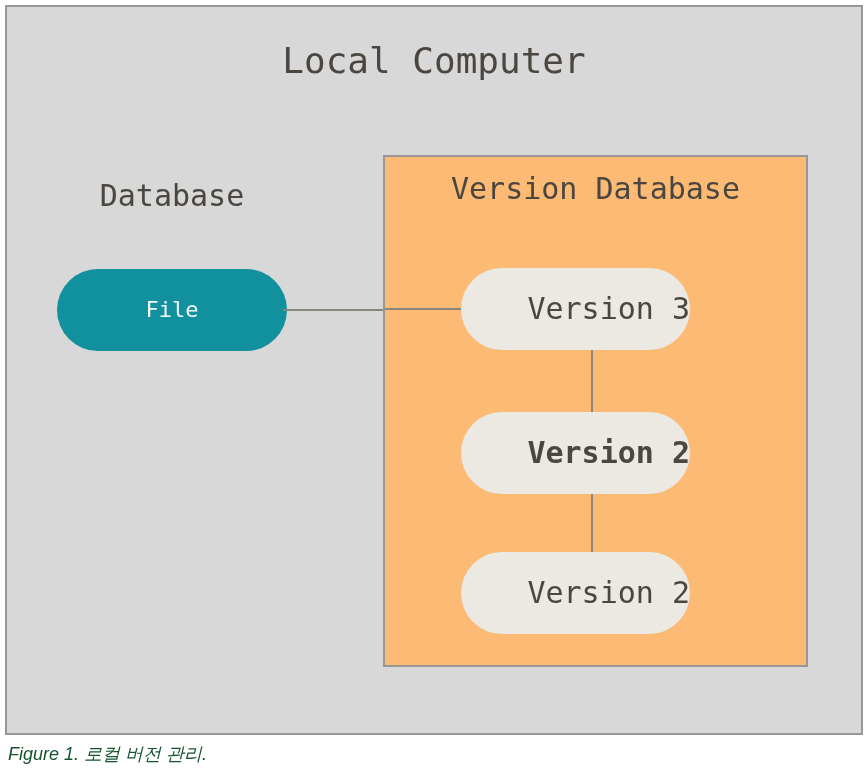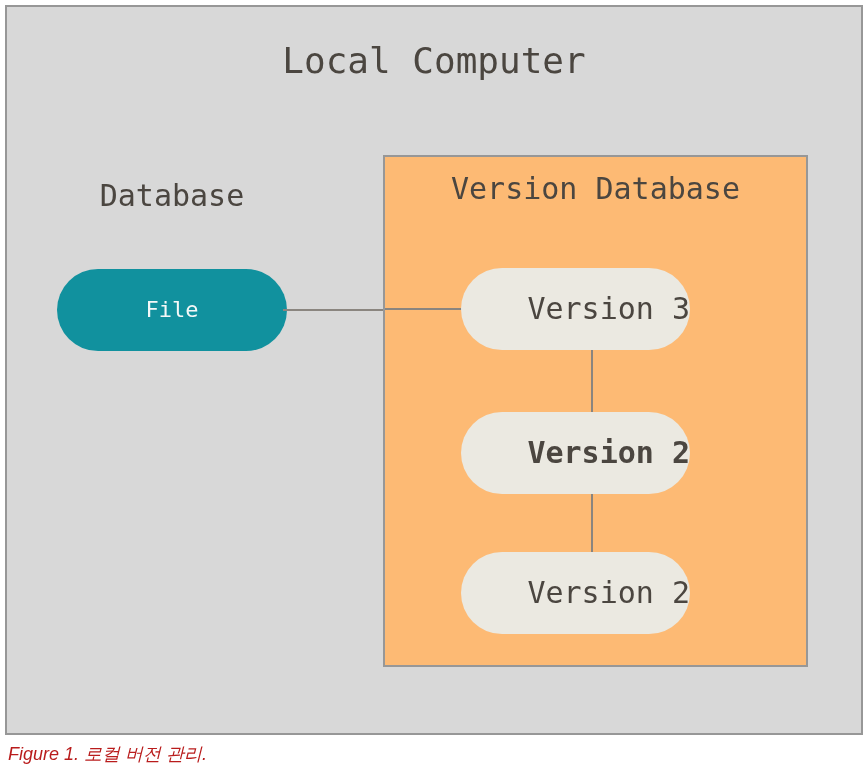--- a/index.html
+++ b/index.html
@@ -86,21 +86,21 @@
   .connector-in { left: 0; top: 151px; width: 93px; height: 2px; }
   .connector-v1 { left: 206px; top: 193px; width: 2px; height: 62px; }
   .connector-v2 { left: 206px; top: 337px; width: 2px; height: 58px; }
   .figure-caption {
     position: absolute;
     left: 8px; top: 742px;
     font-family: "Liberation Sans", "DejaVu Sans", sans-serif;
     font-style: italic;
     font-size: 18px;
     line-height: 24px;
-    color: #b91c1c;
+    color: #14532d;
     white-space: pre;
   }
 </style>
 </head>
 <body>
 
 <div class="page">
 
   <div class="outer-box">
 

